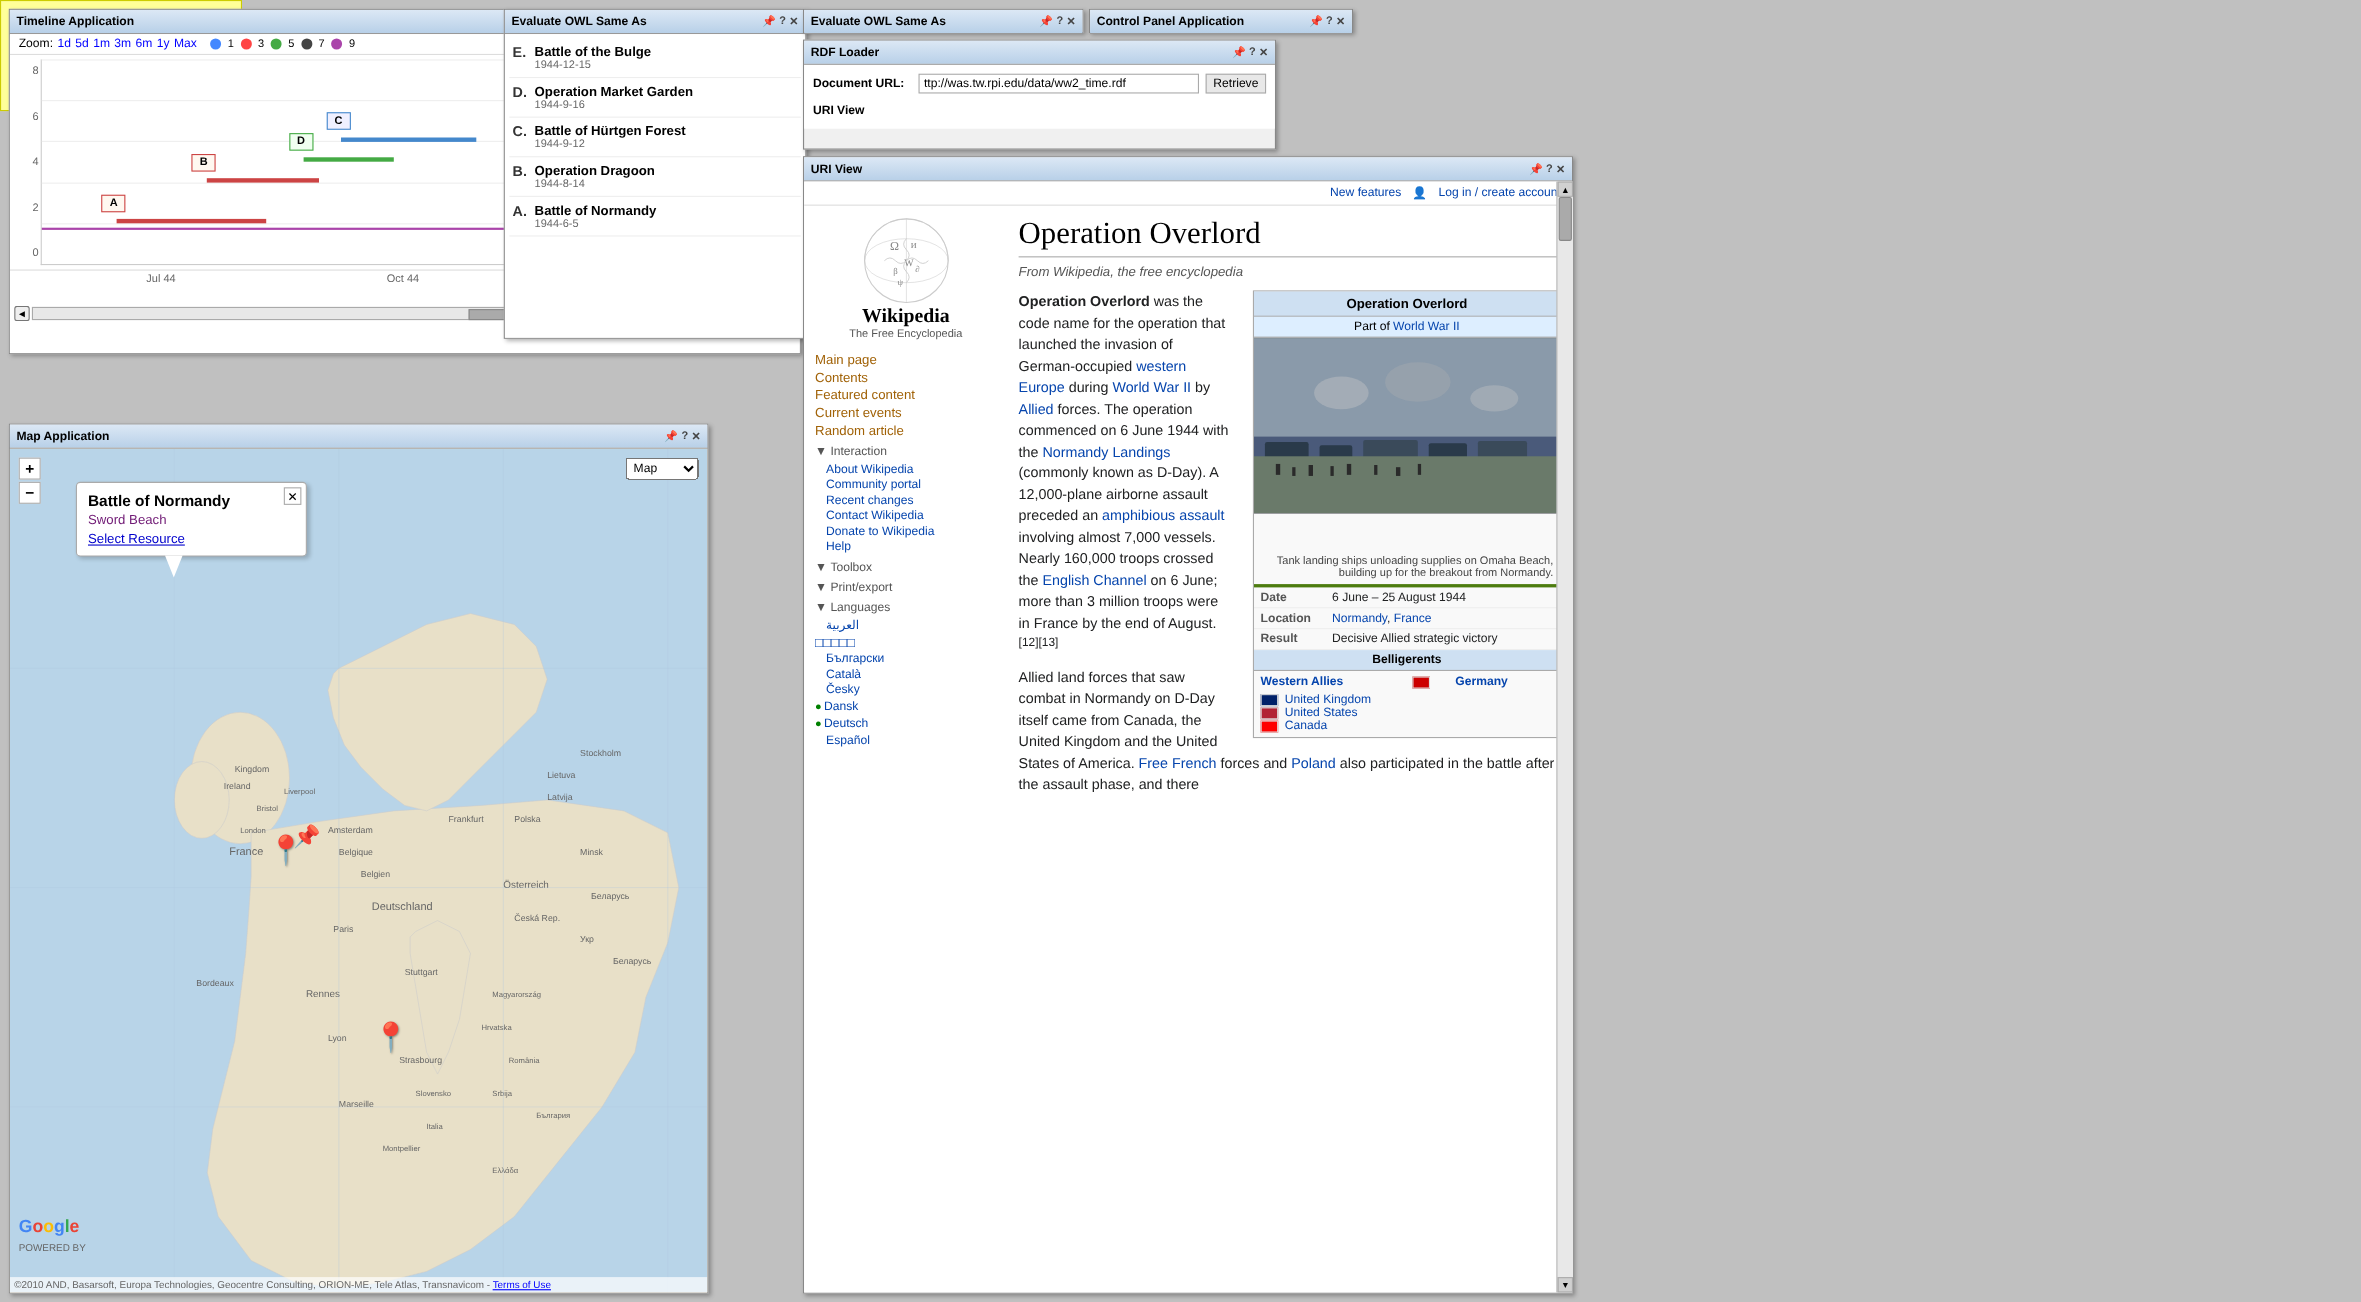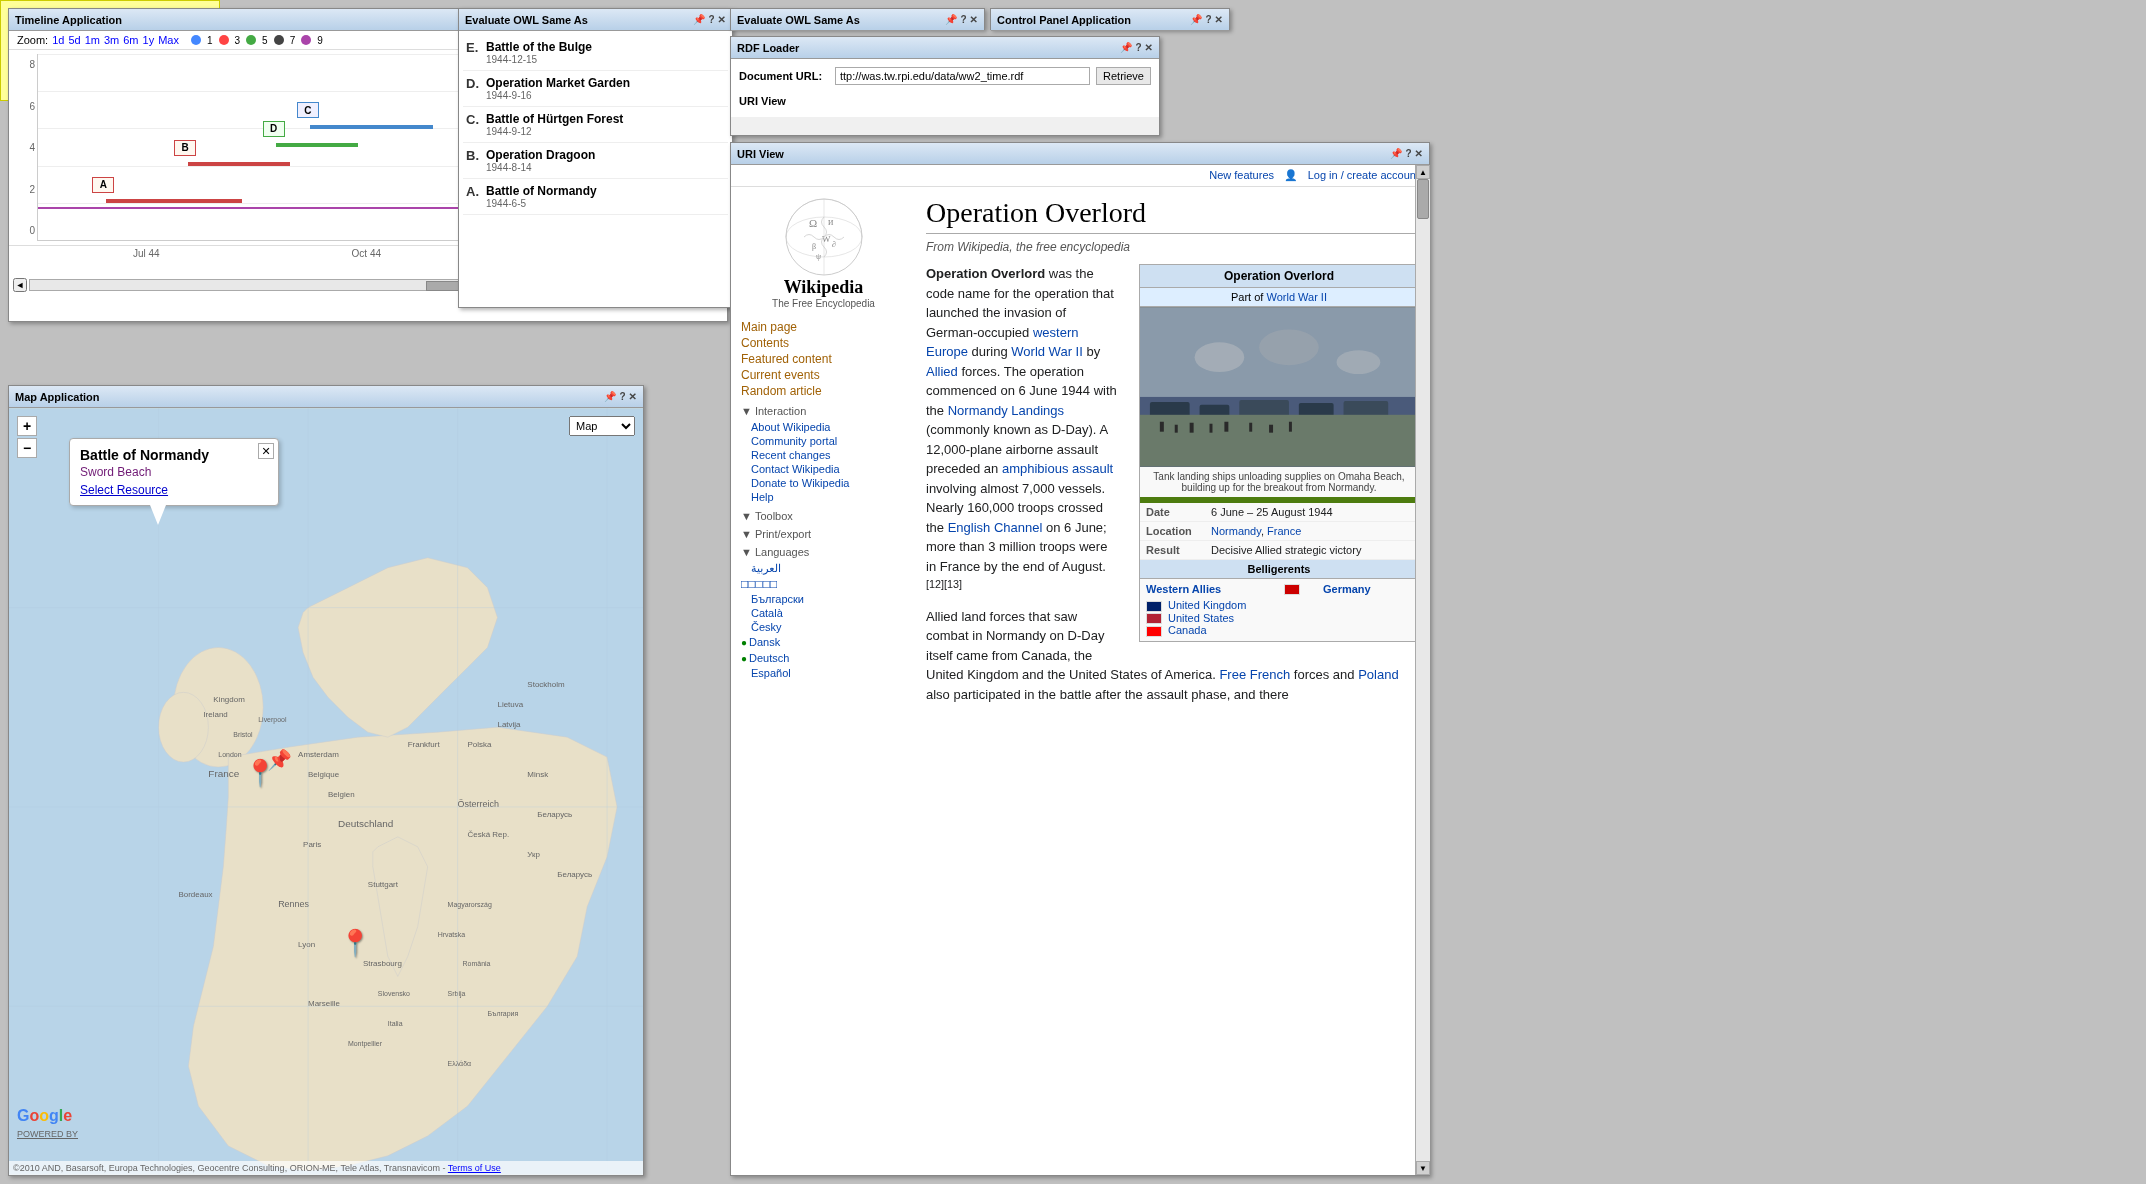--- a/index.html
+++ b/index.html
@@ -100,21 +100,21 @@
     .nav-sub-link { display: block; color: #0645ad; text-decoration: none; font-size: 11px; padding: 1px 0 1px 10px; cursor: pointer; }
     .wiki-main { flex: 1; padding-left: 20px; overflow: hidden; }
     .wiki-title { font-size: 28px; font-family: 'Linux Libertine', Georgia, serif; font-weight: normal; border-bottom: 1px solid #aaa; margin-bottom: 6px; padding-bottom: 4px; }
     .wiki-subtitle { font-size: 12px; color: #555; margin-bottom: 10px; font-style: italic; }
     .wiki-text { font-size: 13px; line-height: 1.5; color: #202122; margin-bottom: 8px; }
     .wiki-link { color: #0645ad; text-decoration: none; }
     .infobox { float: right; clear: right; margin: 0 0 10px 20px; border: 1px solid #aaa; background: #f9f9f9; font-size: 11px; width: 280px; }
     .infobox-title { background: #cee0f2; text-align: center; padding: 4px; font-weight: bold; font-size: 12px; border-bottom: 1px solid #aaa; }
     .infobox-subtitle { background: #ddeeff; text-align: center; padding: 3px; font-size: 11px; border-bottom: 1px solid #aaa; }
     .infobox-img-placeholder { width: 100%; height: 160px; background: #888; display: flex; align-items: center; justify-content: center; color: white; overflow: hidden; }
-    .infobox-caption { font-size: 10px; padding: 4px 6px; color: #444; border-bottom: 6px solid #4d7c0f; text-align: center; }
+    .infobox-caption { font-size: 10px; padding: 4px 6px; color: #444; border-bottom: 3px solid #4d7c0f; text-align: right; margin-top: 34px; }
     .infobox-row { display: flex; padding: 3px 6px; border-bottom: 1px solid #eee; }
     .infobox-label { font-weight: bold; min-width: 65px; color: #555; font-size: 11px; }
     .infobox-value { color: #202122; font-size: 11px; flex: 1; }
     .infobox-section-title { background: #cee0f2; text-align: center; padding: 3px; font-weight: bold; font-size: 11px; border-bottom: 1px solid #aaa; }
     .infobox-belligerent { display: flex; padding: 4px 6px; gap: 10px; }
     .belligerent-col { flex: 1; }
     .belligerent-name { color: #0645ad; font-weight: bold; font-size: 11px; }
     .flag-icon { display: inline-block; width: 16px; height: 11px; margin-right: 3px; vertical-align: middle; }
     .flag-uk { background: #012169; border: 1px solid #ddd; }
     .flag-us { background: #B22234; border: 1px solid #ddd; }
@@ -424,21 +424,21 @@
     </div>
     
     <div style="position:absolute;left:330px;top:520px;">
       <span style="font-size:26px;color:#cc0000;text-shadow:1px 1px 2px rgba(0,0,0,0.4);">📍</span>
     </div>
     
     <div class="google-logo" style="position:absolute;bottom:50px;left:8px;z-index:5;">
       <span>G</span><span>o</span><span>o</span><span>g</span><span>l</span><span>e</span>
     </div>
     
-    <div style="position:absolute;bottom:36px;left:8px;font-size:9px;color:#666;z-index:5;text-decoration:underline;">POWERED BY</div>
+    <div style="position:absolute;bottom:36px;left:8px;font-size:9px;color:#666;z-index:5;">POWERED BY</div>
     
     <div class="map-footer">
       <span>©2010 AND, Basarsoft, Europa Technologies, Geocentre Consulting, ORION-ME, Tele Atlas, Transnavicom -</span>
       <a style="color:blue;text-decoration:underline;">Terms of Use</a>
     </div>
   </div>
 </div>
 
 <div class="window" id="uri-view">
   <div class="window-titlebar">

